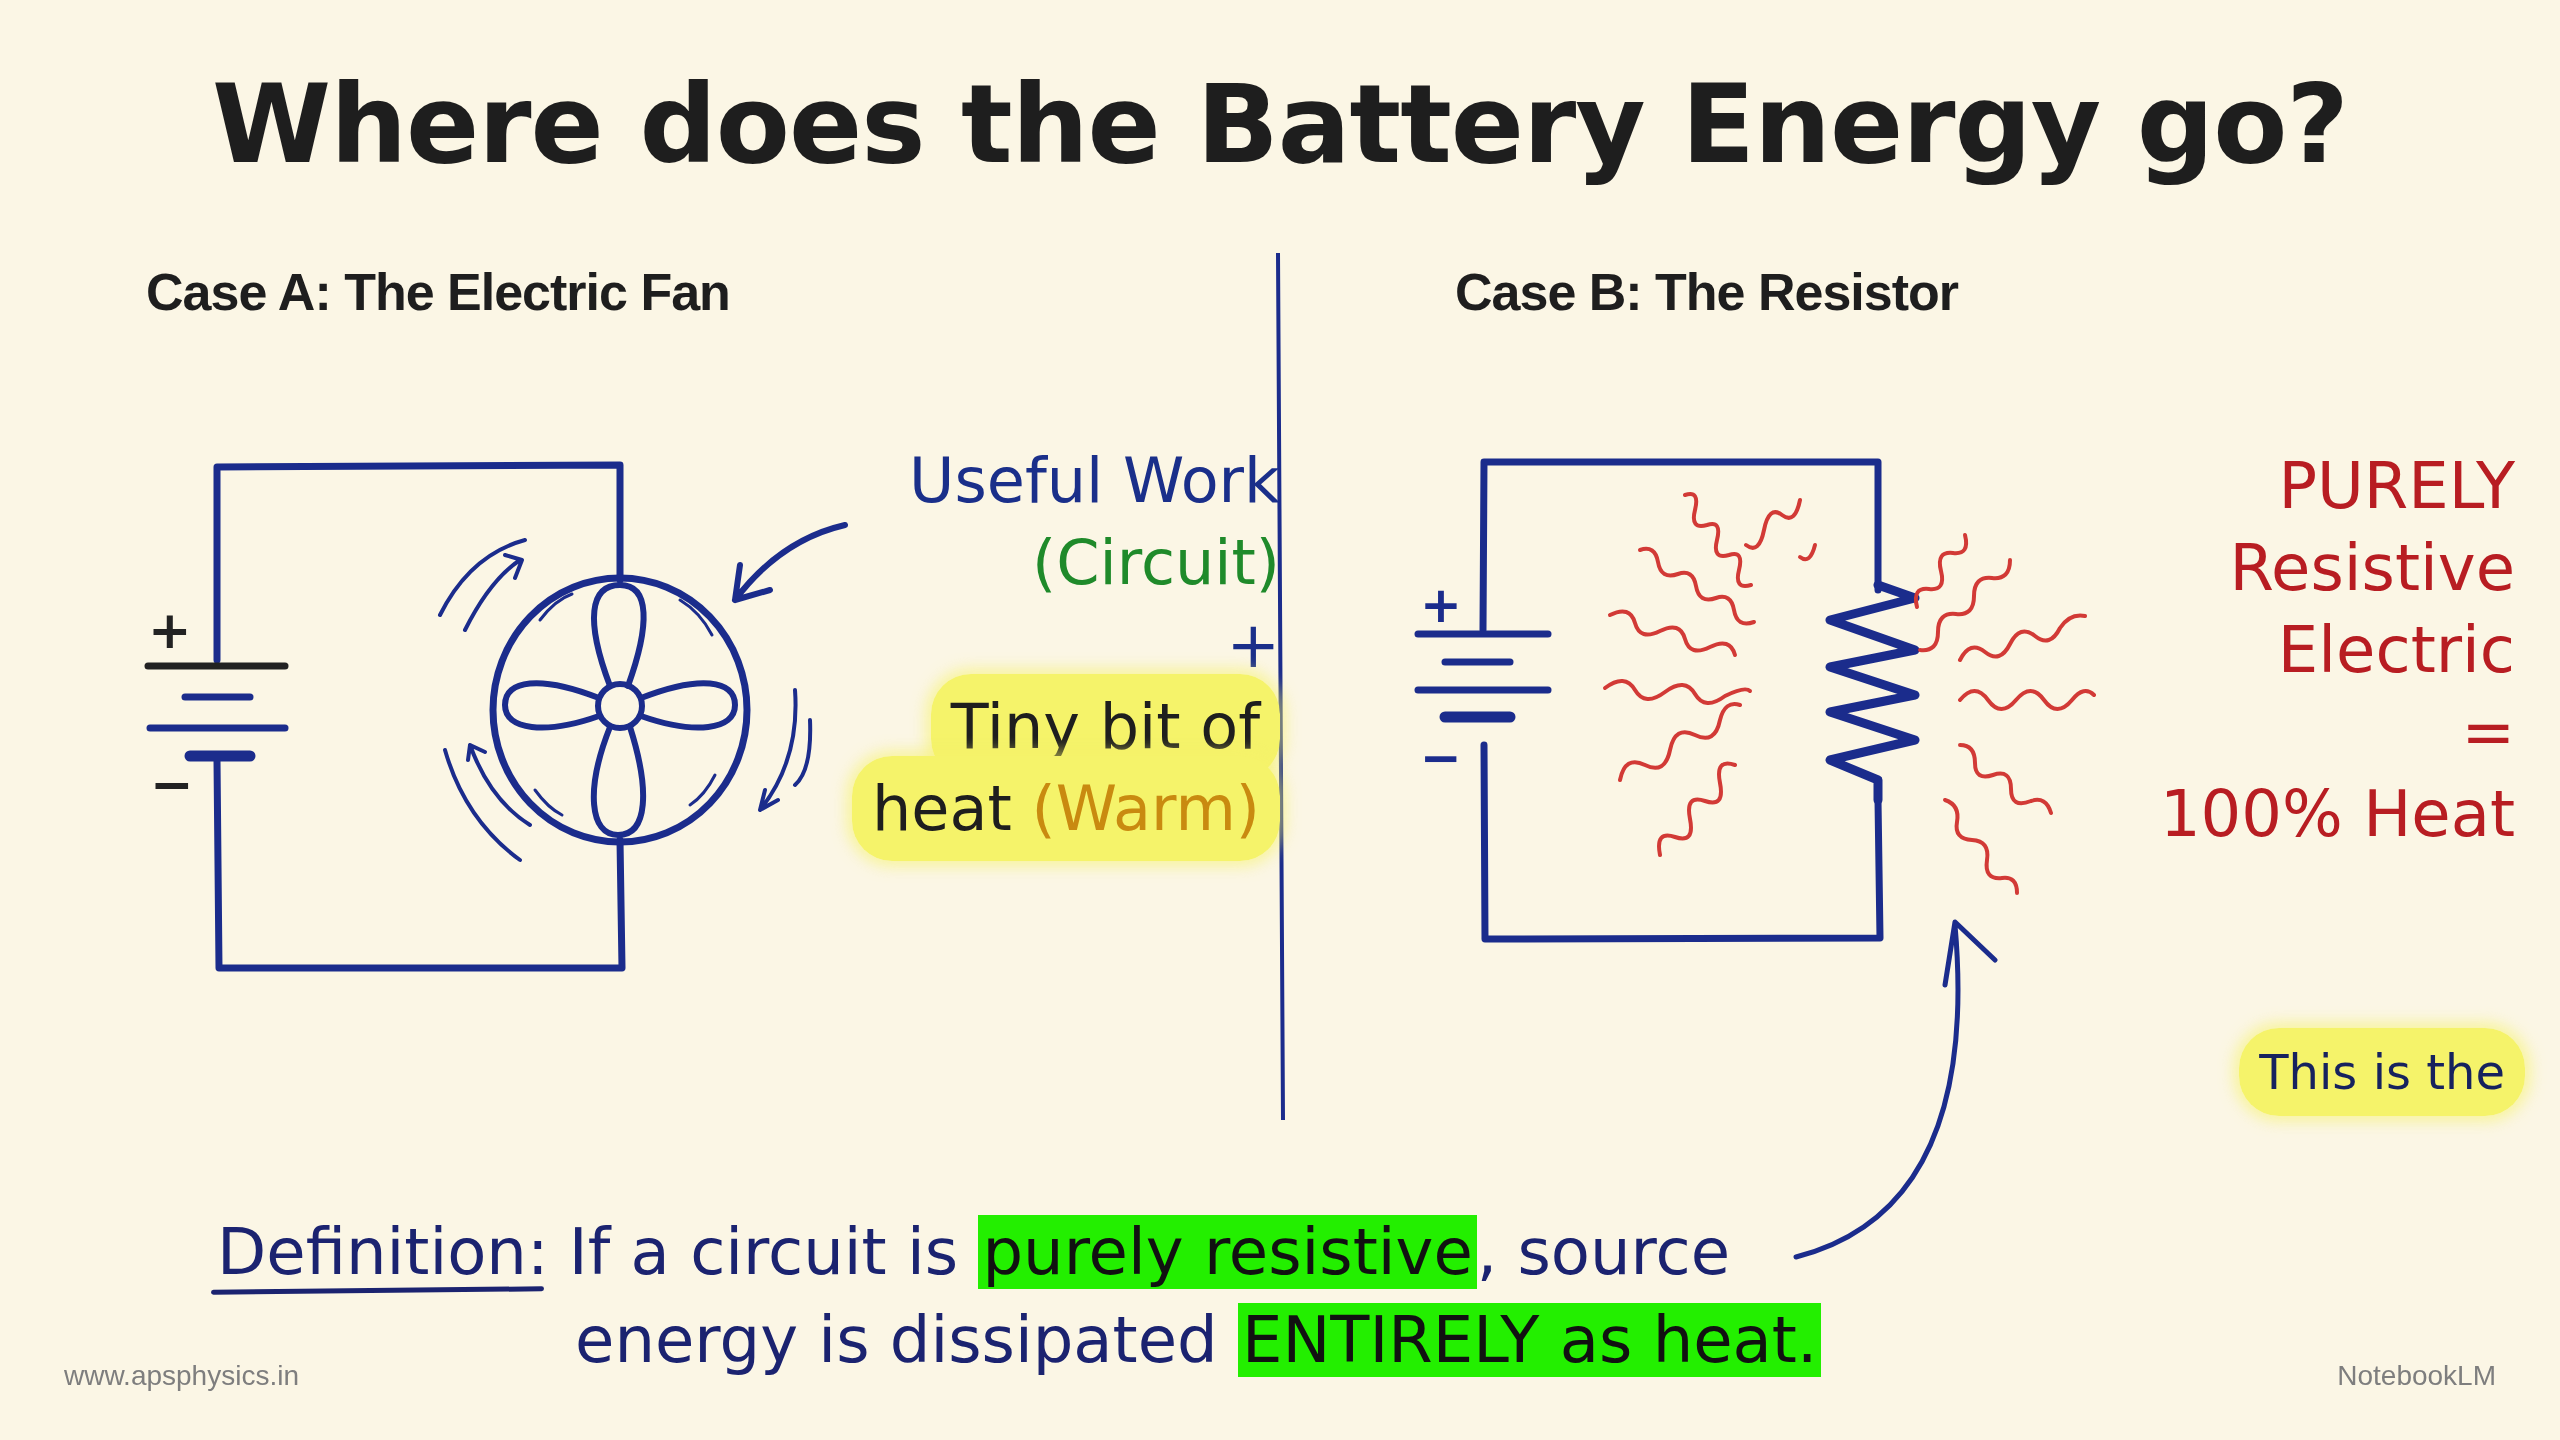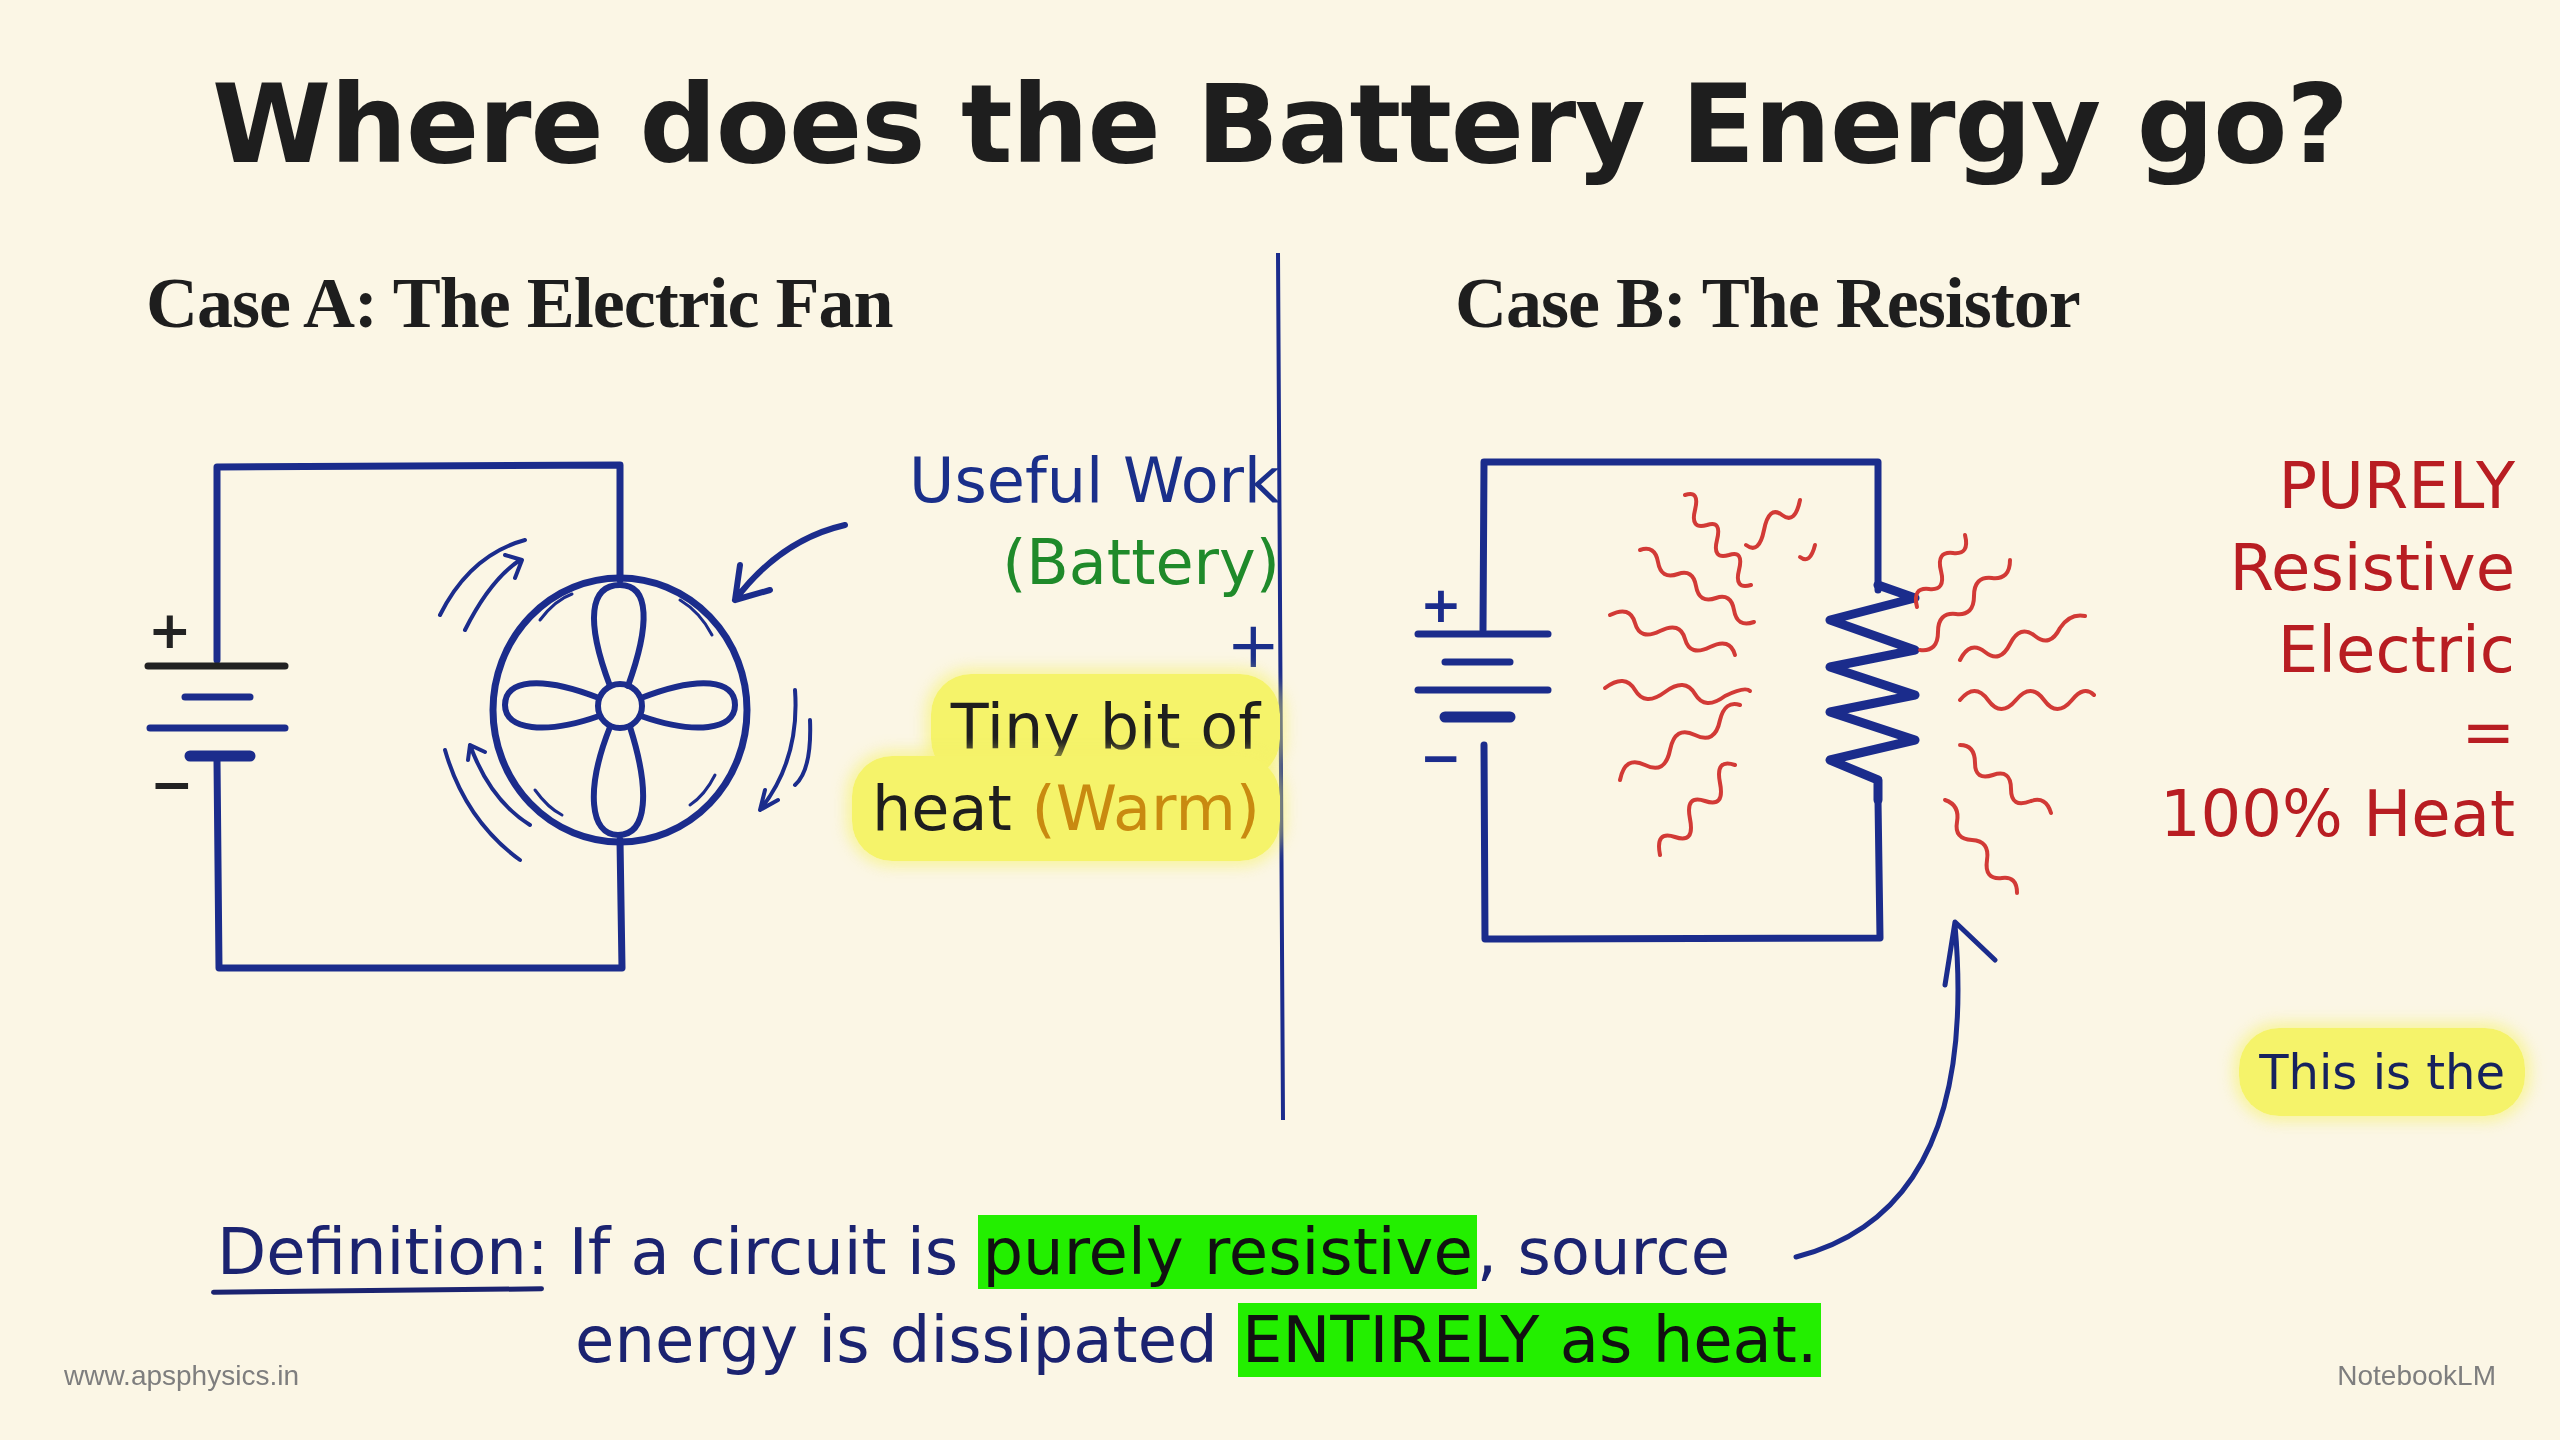--- a/index.html
+++ b/index.html
@@ -1,19 +1,19 @@
 <!DOCTYPE html>
 <html><head>
 <meta charset="utf-8">
 <style>
   html, body { margin:0; padding:0; }
   body { width:2560px; height:1440px; background:#fbf6e5; position:relative; overflow:hidden; font-family:"DejaVu Sans", sans-serif; }
   .abs { position:absolute; }
   #title { left:0; width:2560px; top:62px; text-align:center; font-family:"DejaVu Sans", sans-serif; font-weight:bold; font-size:108px; color:#1e1e1e; letter-spacing:-1px; }
-  .case-h { top:262px; font-family:Liberation Serif, serif; font-weight:bold; font-size:72px; color:#1e1e1e; letter-spacing:-1px; }
+  .case-h { top:262px; font-family:Liberation Sans, sans-serif; font-weight:bold; font-size:52px; color:#1e1e1e; letter-spacing:-1px; }
   #caseA { left:146px; }
   #caseB { left:1455px; }
   svg.draw { position:absolute; left:0; top:0; }
   .note { position:absolute; text-align:right; font-family:"DejaVu Sans", sans-serif; font-size:62px; line-height:82px; }
   .hl { background:#f5f36a; border-radius:40px; padding:16px 20px; box-shadow:0 0 14px 6px rgba(245,243,106,0.55); }
   #fan-note { left:780px; width:500px; top:440px; }
   #fan-note .l1 { color:#1a2f8a; }
   #fan-note .l2 { color:#1f8a2a; }
   #fan-note .l3 { color:#1a2f8a; font-size:64px; }
   #fan-note .l4, #fan-note .l5 { color:#1e1e1e; }
@@ -100,21 +100,21 @@
   </g>
 
   <text x="148" y="648" font-family="DejaVu Sans, sans-serif" font-size="52" fill="#222" font-weight="bold">+</text>
   <text x="150" y="802" font-family="DejaVu Sans, sans-serif" font-size="52" fill="#222" font-weight="bold">−</text>
   <text x="1420" y="622" font-family="DejaVu Sans, sans-serif" font-size="50" fill="#1b2c8c" font-weight="bold">+</text>
   <text x="1420" y="775" font-family="DejaVu Sans, sans-serif" font-size="50" fill="#1b2c8c" font-weight="bold">−</text>
 </svg>
 
 <div id="fan-note" class="note">
   <div class="l1">Useful Work</div>
-  <div class="l2">(Battery)</div>
+  <div class="l2">(Circuit)</div>
   <div class="l3">+</div>
   <div class="l4"><span class="hl">Tiny bit of</span></div>
   <div class="l5"><span class="hl"><span>heat</span> <span class="warm">(Warm)</span></span></div>
 </div>
 
 <div id="res-note" class="note">
   <div>PURELY</div>
   <div>Resistive</div>
   <div>Electric</div>
   <div>=</div>

